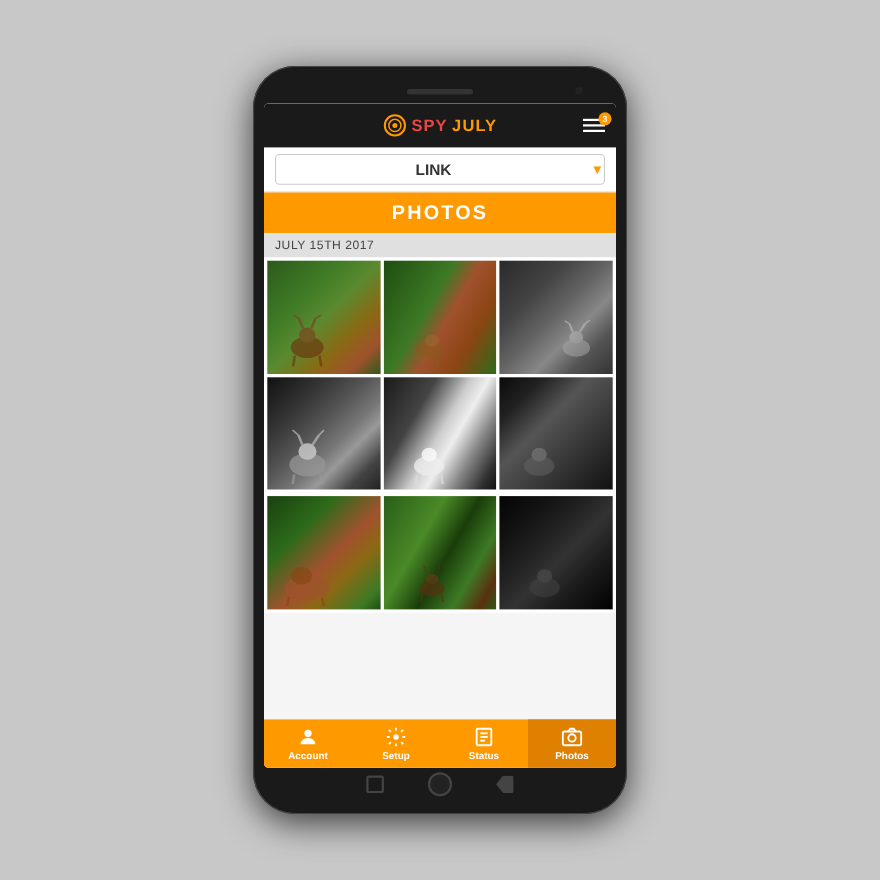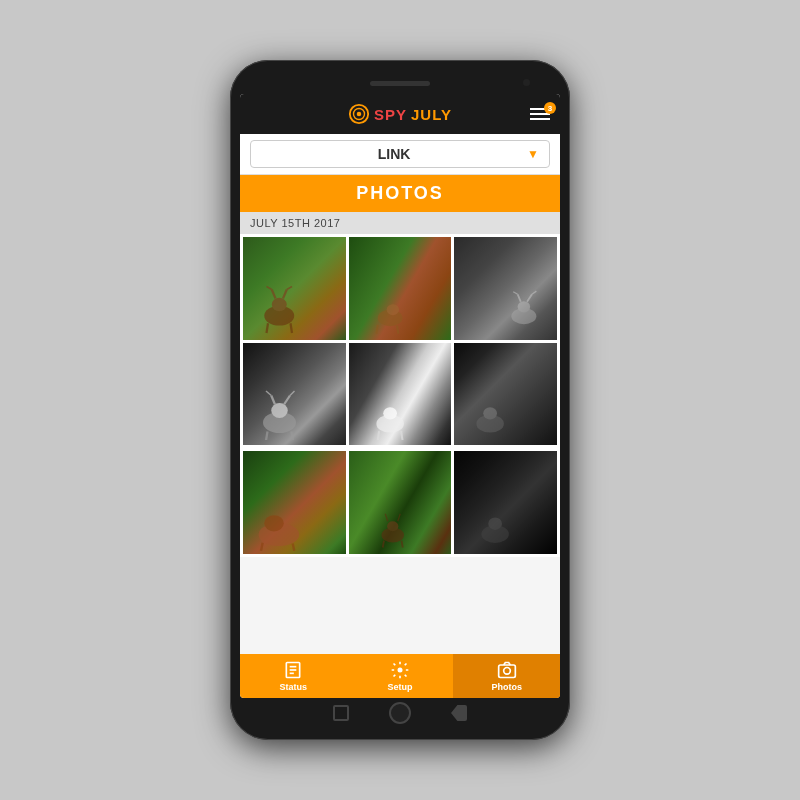--- a/index.html
+++ b/index.html
@@ -114,21 +114,21 @@
       background: #fff;
       padding: 6px 10px;
       border-bottom: 1px solid #ddd;
     }
     .device-dropdown {
       border: 1px solid #ccc;
       border-radius: 4px;
       display: flex;
       align-items: center;
       justify-content: space-between;
-      padding: 5px 10px;
+      padding: 5px 0;
       cursor: pointer;
     }
     .device-name {
       font-size: 14px;
       font-weight: bold;
       color: #333;
       flex: 1;
       text-align: center;
     }
     .dropdown-arrow {
@@ -404,40 +404,47 @@
             <ellipse cx="38" cy="48" rx="20" ry="13" fill="#444"></ellipse>
             <ellipse cx="38" cy="33" rx="10" ry="9" fill="#555"></ellipse>
           </svg>
         </div>
       </div>
 
     </div>
 
     <div class="bottom-nav">
 
+      <div class="nav-item">
+        <svg class="icon-svg" viewBox="0 0 24 24" fill="white">
+          <circle cx="12" cy="8" r="4"></circle>
+          <path d="M4 20c0-4 3.6-7 8-7s8 3 8 7"></path>
+        </svg>
+        <span class="nav-label">Account</span>
+      </div>
+
+      <div class="nav-item">
+        <svg class="icon-svg" viewBox="0 0 24 24" fill="white">
+          <path d="M12 2a10 10 0 1 0 0 20A10 10 0 0 0 12 2zm0 3a2 2 0 0 1 0 4 2 2 0 0 1 0-4zm-4 10c0-2.5 2-4 4-4s4 1.5 4 4H8z" opacity="0"></path>
+          <circle cx="12" cy="12" r="3"></circle>
+          <path d="M12 2v3M12 19v3M2 12h3M19 12h3M4.22 4.22l2.12 2.12M17.66 17.66l2.12 2.12M4.22 19.78l2.12-2.12M17.66 6.34l2.12-2.12" stroke="white" stroke-width="2" fill="none"></path>
+        </svg>
+        <span class="nav-label">Setup</span>
+      </div>
 
       <div class="nav-item">
         <svg class="icon-svg" viewBox="0 0 24 24" fill="none" stroke="white" stroke-width="2">
           <rect x="4" y="3" width="16" height="18" rx="1"></rect>
           <line x1="8" y1="8" x2="16" y2="8"></line>
           <line x1="8" y1="12" x2="16" y2="12"></line>
           <line x1="8" y1="16" x2="13" y2="16"></line>
         </svg>
         <span class="nav-label">Status</span>
       </div>
 
-      <div class="nav-item">
-        <svg class="icon-svg" viewBox="0 0 24 24" fill="white">
-          <path d="M12 2a10 10 0 1 0 0 20A10 10 0 0 0 12 2zm0 3a2 2 0 0 1 0 4 2 2 0 0 1 0-4zm-4 10c0-2.5 2-4 4-4s4 1.5 4 4H8z" opacity="0"></path>
-          <circle cx="12" cy="12" r="3"></circle>
-          <path d="M12 2v3M12 19v3M2 12h3M19 12h3M4.22 4.22l2.12 2.12M17.66 17.66l2.12 2.12M4.22 19.78l2.12-2.12M17.66 6.34l2.12-2.12" stroke="white" stroke-width="2" fill="none"></path>
-        </svg>
-        <span class="nav-label">Setup</span>
-      </div>
-
       <div class="nav-item active">
         <svg class="icon-svg" viewBox="0 0 24 24" fill="none" stroke="white" stroke-width="2">
           <rect x="2" y="6" width="20" height="15" rx="2"></rect>
           <circle cx="12" cy="13" r="4"></circle>
           <path d="M8 6l2-3h4l2 3"></path>
         </svg>
         <span class="nav-label">Photos</span>
       </div>
 
     </div>

